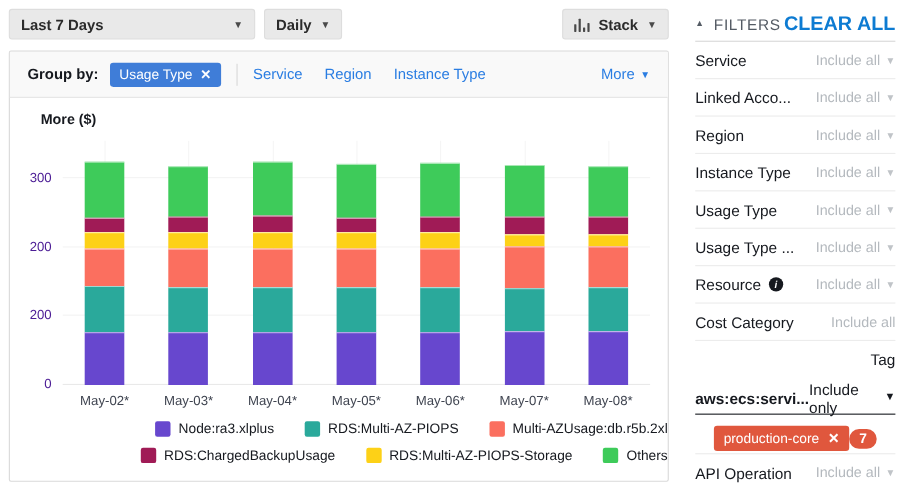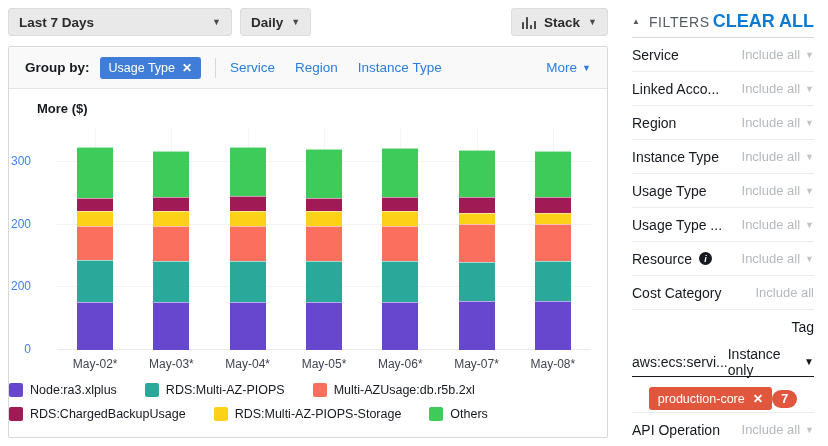--- a/index.html
+++ b/index.html
@@ -29,52 +29,52 @@
   .vdiv{width:1px;height:20px;background:#d7d7d7;margin:0 14px;}
   .gb-links{display:flex;gap:20px;}
   .gb-link{color:#2a7de2;font-size:13.5px;cursor:pointer;}
   .gb-more{margin-left:auto;color:#2a7de2;font-size:13.5px;cursor:pointer;display:inline-flex;align-items:center;gap:5px;}
   .gb-more .caret{font-size:9px;}
 
   .chart-body{padding-top:12px;}
   .chart-title{margin-left:28px;font-weight:bold;font-size:13px;}
   .plot-row{display:flex;margin-top:12px;}
   .yaxis{width:48px;position:relative;height:222px;flex:none;}
-  .ytick{position:absolute;right:26px;font-size:12px;color:#3b82f6;}
+  .ytick{position:absolute;right:10px;font-size:12px;color:#4c1d95;}
   .plot{position:relative;flex:1;height:222px;margin-right:16px;}
   .hgrid{position:absolute;left:0;right:0;height:1px;background:#f3f3f3;}
   .hgrid.base{background:#e9e9e9;}
   .bars{position:absolute;left:0;right:0;top:0;bottom:0;display:flex;}
   .col{flex:1;position:relative;display:flex;align-items:flex-end;justify-content:center;}
   .vgrid{position:absolute;left:50%;top:0;bottom:0;width:1px;background:#f5f5f5;}
   .bar{width:36px;display:flex;flex-direction:column-reverse;position:relative;z-index:1;}
   .seg{width:100%;border-top:1px solid rgba(255,255,255,.55);}
   .xlabels{display:flex;margin:7px 16px 0 48px;}
   .xlab{flex:1;text-align:center;font-size:12px;color:#3f4450;}
-  .legend{margin-top:12px;display:flex;flex-direction:column;gap:10px;align-items:flex-start;}
+  .legend{margin-top:12px;display:flex;flex-direction:column;gap:10px;align-items:flex-end;}
   .lrow{display:flex;gap:28px;}
   .litem{display:flex;align-items:center;gap:7px;font-size:12.5px;color:#16191f;}
   .swatch{width:14px;height:14px;border-radius:2px;flex:none;}
 
   
   .sidebar{flex:1;padding:6px 14px 0 16px;}
   .fheader{display:flex;align-items:center;height:32px;border-bottom:1px solid #d8d8d8;cursor:pointer;}
   .fheader .tri{font-size:8px;color:#545b64;margin-right:9px;}
   .fheader .ftitle{font-size:14px;color:#545b64;letter-spacing:.6px;}
   .clear-all{margin-left:auto;color:#0d7bd2;font-size:18px;font-weight:bold;cursor:pointer;text-align:right;}
   .frow{display:flex;align-items:center;justify-content:space-between;height:34px;border-bottom:1px solid #ececec;}
   .frow.noborder{border-bottom:none;justify-content:flex-end;}
   .flabel{font-size:14px;color:#16191f;display:inline-flex;align-items:center;gap:7px;}
   .fvalue{font-size:13px;color:#b4b9be;display:inline-flex;align-items:center;gap:5px;cursor:pointer;}
   .fvalue .caret{font-size:9px;color:#c0c4c8;}
   .info-icon{display:inline-flex;align-items:center;justify-content:center;width:13px;height:13px;
              border-radius:50%;background:#16191f;color:#fff;font-size:9px;font-weight:bold;font-style:italic;}
   .tagkey-row{display:flex;align-items:center;justify-content:space-between;height:30px;
               border-bottom:1px solid #16191f;margin-top:3px;cursor:pointer;}
-  .tagkey{font-weight:normal;font-size:14px;}
+  .tagkey{font-weight:bold;font-size:14px;}
   .tagmode{font-size:14px;display:inline-flex;align-items:center;gap:7px;}
   .tagmode .caret{font-size:10px;color:#16191f;}
   .chip-row{display:flex;align-items:center;justify-content:center;padding:10px 0 2px;
             border-bottom:1px solid #ececec;}
   .tag-chip{display:inline-flex;align-items:center;gap:8px;background:#e0573d;color:#fff;border-radius:3px;
             padding:4px 9px;font-size:12.5px;cursor:pointer;}
   .tag-chip .x{font-weight:bold;}
   .count-badge{background:#e0573d;color:#fff;border-radius:11px;padding:2px 9px;font-size:12.5px;
                font-weight:bold;cursor:pointer;}
 </style>
@@ -346,21 +346,21 @@
         </div>
       </div>
 
     <div class="frow noborder">
       <span class="flabel">Tag</span>
     </div>
 
     <div class="tagkey-row">
       <span class="tagkey">aws:ecs:servi...</span>
       <span class="tagmode">
-        <span>Instance only</span>
+        <span>Include only</span>
         <span class="caret">▼</span>
       </span>
     </div>
 
     <div class="chip-row">
       <span class="tag-chip" style="background: rgb(224, 87, 61);">
         <span>production-core</span>
         <span class="x">✕</span>
       </span>
       <span class="count-badge" style="background: rgb(224, 87, 61);">7</span>

